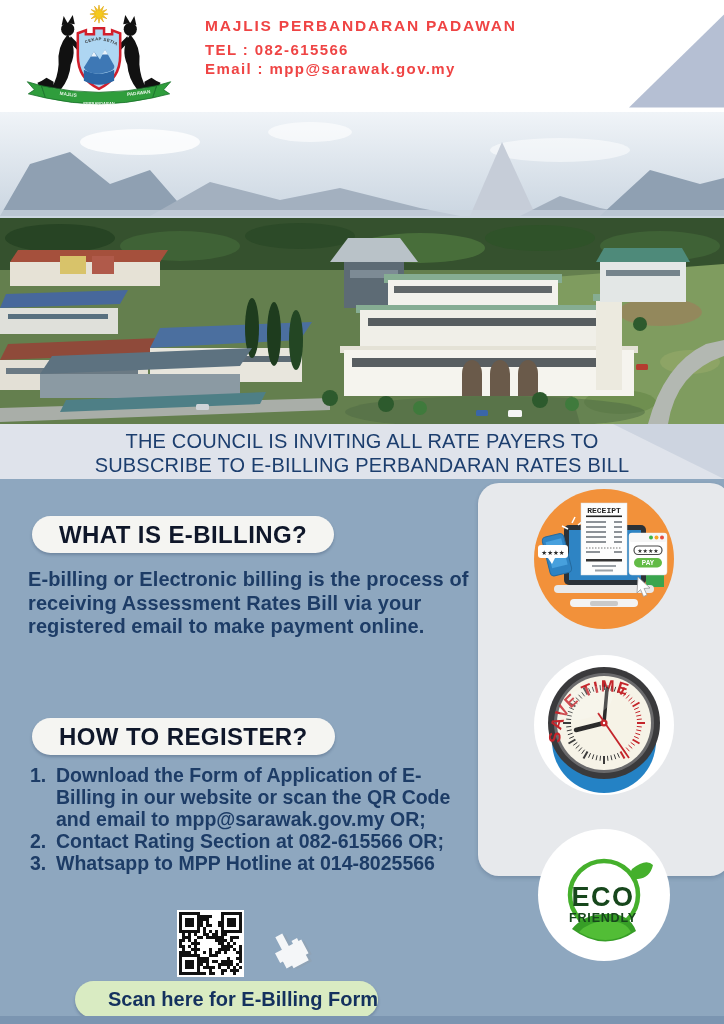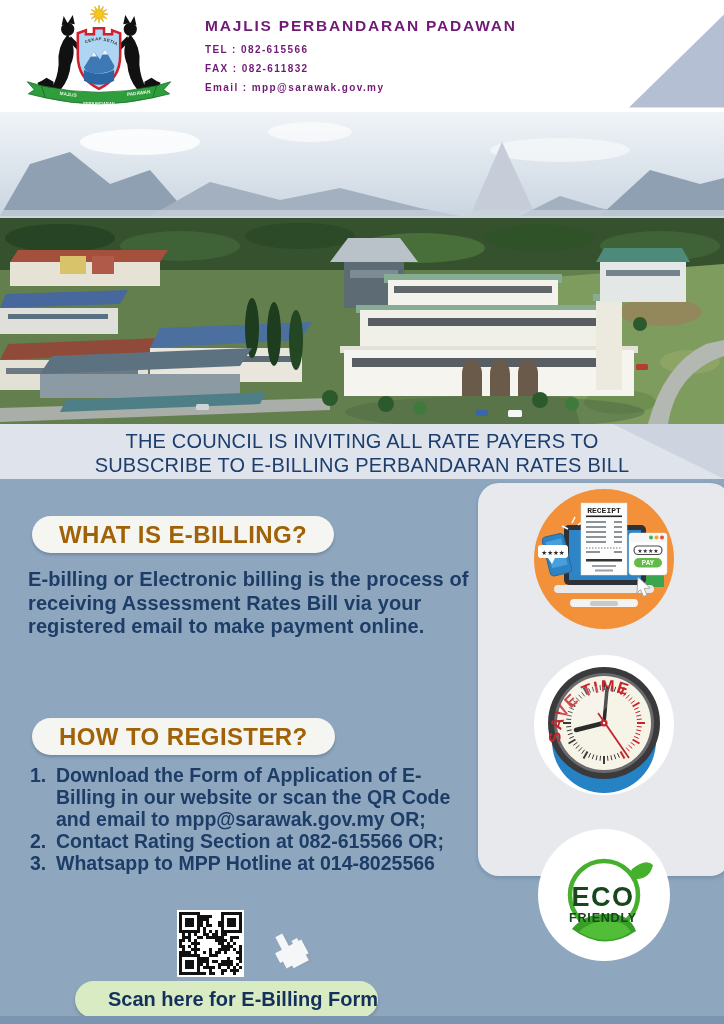--- a/index.html
+++ b/index.html
@@ -3,42 +3,42 @@
 <meta charset="utf-8">
 <style>
   html,body{margin:0;padding:0;background:#5c7893;}
   .poster{
     position:relative;width:724px;height:1024px;overflow:hidden;
     font-family:"Liberation Sans",sans-serif;background:#8ea7bf;
   }
   
   .header{position:absolute;left:0;top:0;width:724px;height:112px;background:#ffffff;}
   .logo{position:absolute;left:22px;top:3px;width:154px;height:106px;}
-  .header-text{position:absolute;left:205px;top:17px;color:#701a75;}
+  .header-text{position:absolute;left:205px;top:17px;color:#ef4444;}
   .org-name{font-size:15.5px;font-weight:bold;letter-spacing:1.8px;margin-bottom:5px;}
-  .contact-line{font-size:10px;font-weight:bold;letter-spacing:1.4px;line-height:19px;}
+  .contact-line{font-size:15px;font-weight:bold;letter-spacing:1.4px;line-height:19px;}
   .corner-triangle{
     position:absolute;right:0;top:0;width:95px;height:112px;background:#b5bfd3;
     clip-path:polygon(100% 13%,100% 96%,0 96%);
   }
   
   .photo{position:absolute;left:0;top:112px;width:724px;height:312px;}
   .photo svg{display:block;}
   
   .banner{position:absolute;left:0;top:424px;width:724px;height:55px;background:#dfe3eb;}
   .banner-wedge{position:absolute;left:613px;top:0;width:111px;height:55px;background:#cdd4e0;
     clip-path:polygon(0 0,100% 0,100% 100%);}
   .banner-text{position:relative;text-align:center;padding-top:5px;
     font-size:20px;font-weight:normal;color:#1c3e6e;line-height:24px;letter-spacing:0.2px;}
   
   .main-bg{position:absolute;left:0;top:479px;width:724px;height:545px;background:#8ea7bf;}
   .bottom-strip{position:absolute;left:0;top:1016px;width:724px;height:8px;background:#7b95b1;}
   .pill{
     position:absolute;height:37px;line-height:37px;padding:0 27px;border-radius:19px;
-    background:#f5f5f2;color:#a16207;font-size:24px;font-weight:bold;letter-spacing:0.4px;
+    background:#f5f5f2;color:#0f172a;font-size:24px;font-weight:bold;letter-spacing:0.4px;
     box-shadow:0 2px 3px rgba(20,40,70,.25);white-space:nowrap;
   }
   .what-pill{left:32px;top:516px;}
   .how-pill{left:32px;top:718px;}
   .what-body{
     position:absolute;left:28px;top:568px;width:450px;
     color:#1d3c66;font-size:20px;font-weight:bold;line-height:23.5px;margin:0;letter-spacing:0.1px;
   }
   .steps{position:absolute;left:30px;top:764px;width:448px;margin:0;padding:0;list-style:none;
     color:#1d3c66;font-size:19.5px;font-weight:bold;line-height:22px;}
@@ -107,21 +107,20 @@
         <path fill="#2f9d3c" stroke="#19702a" stroke-width="0.8" d="M132 82 L146 78 L139 86 L145 90 L128 94 Z"></path>
         <path fill="#2f9d3c" stroke="#19702a" stroke-width="0.8" d="M18 82 Q75 95 132 82 L128 94 Q75 106 22 94 Z"></path>
         <text x="36" y="91" font-size="4.6" font-weight="bold" fill="#eaf6ea" transform="rotate(7 36 91)">MAJLIS</text>
         <text x="103" y="91" font-size="4.6" font-weight="bold" fill="#eaf6ea" transform="rotate(-7 112 91)">PADAWAN</text>
         <text x="75" y="101" font-size="4" font-weight="bold" fill="#eaf6ea" text-anchor="middle">PERBANDARAN</text>
       </g>
     </svg>
     <div class="header-text">
       <div class="org-name">MAJLIS PERBANDARAN PADAWAN</div>
       <div class="contact-line">TEL : 082-615566</div>
-      <div class="contact-line">FAX : 082-611832</div>
       <div class="contact-line">Email : mpp@sarawak.gov.my</div>
     </div>
     <div class="corner-triangle"></div>
   </div>
 
   <div class="photo">
     <svg width="724" height="312" viewBox="0 0 724 312" preserveAspectRatio="none">
       <defs>
         <linearGradient id="skyGrad" x1="0" y1="0" x2="0" y2="1">
           <stop offset="0" stop-color="#f0f4f8"></stop>

